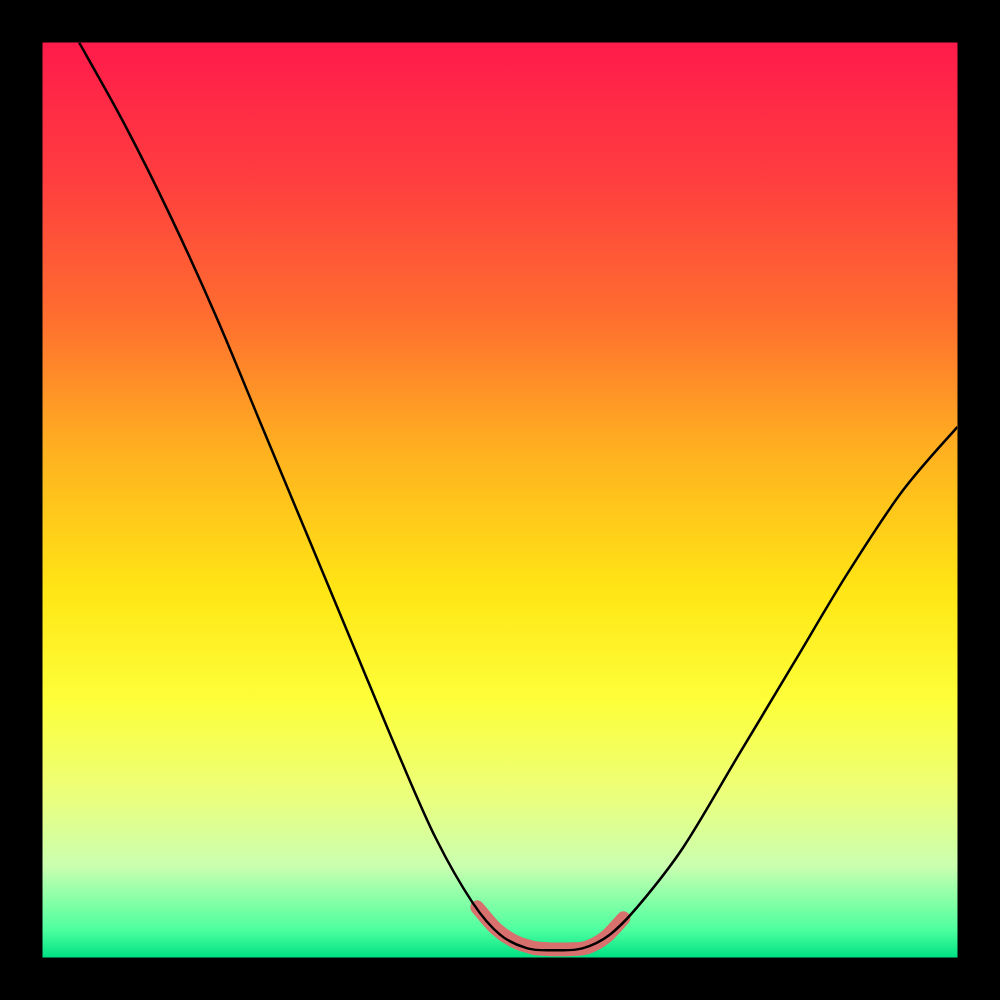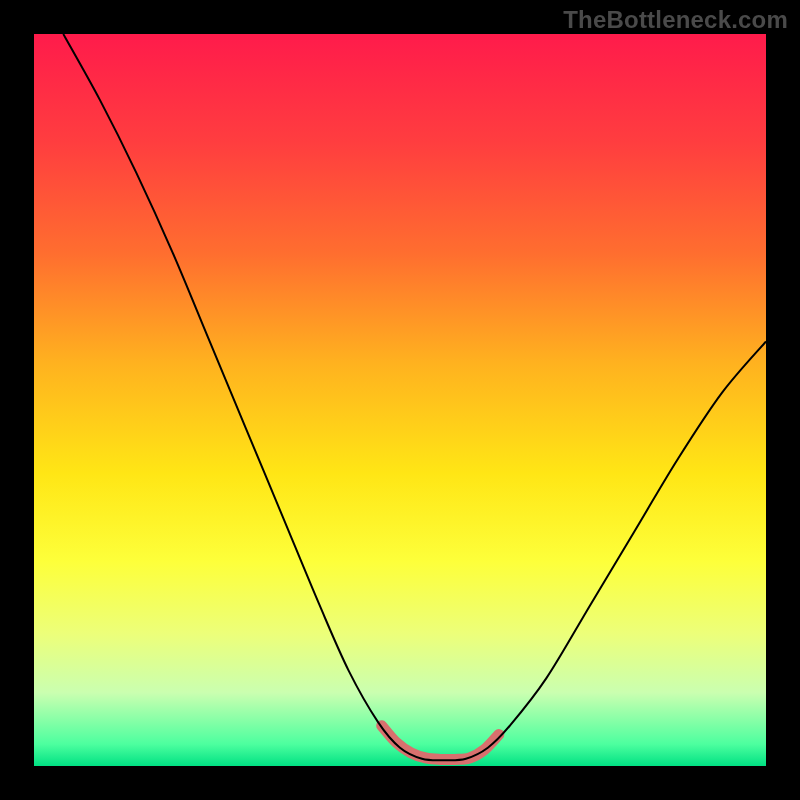--- a/index.html
+++ b/index.html
@@ -31,21 +31,20 @@
     display: block;
     position: absolute;
     left: 0;
     top: 0;
   }
 </style>
 </head>
 <body>
 
 <div class="frame">
-  <div class="watermark">TheBottleneck.com</div>
 
   <svg id="chart-svg" width="800" height="800" viewBox="0 0 800 800">
     <defs>
       <linearGradient id="bg-grad" x1="0" y1="0" x2="0" y2="1">
           <stop offset="0%" stop-color="#ff1b4b"></stop>
           <stop offset="15%" stop-color="#ff3e3f"></stop>
           <stop offset="30%" stop-color="#ff6e2f"></stop>
           <stop offset="45%" stop-color="#ffb21f"></stop>
           <stop offset="60%" stop-color="#ffe615"></stop>
           <stop offset="72%" stop-color="#fdff3a"></stop>

